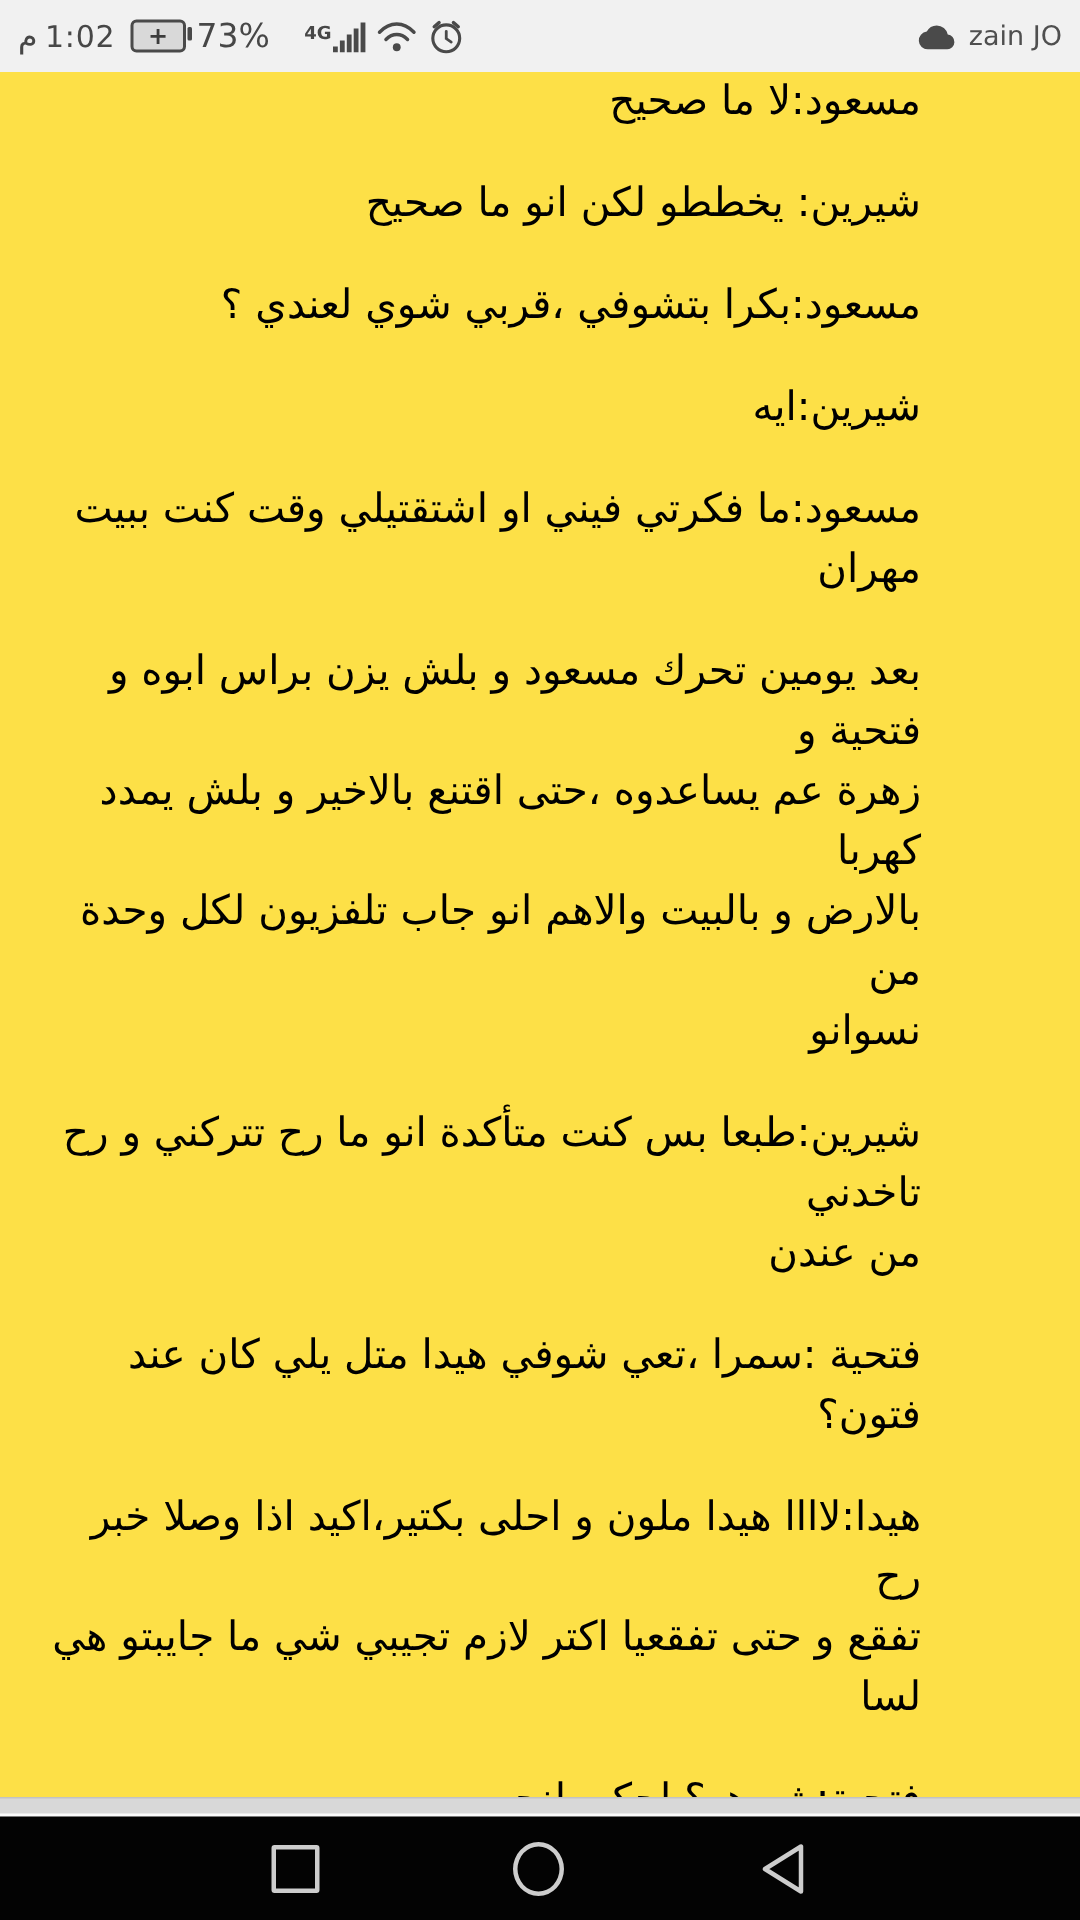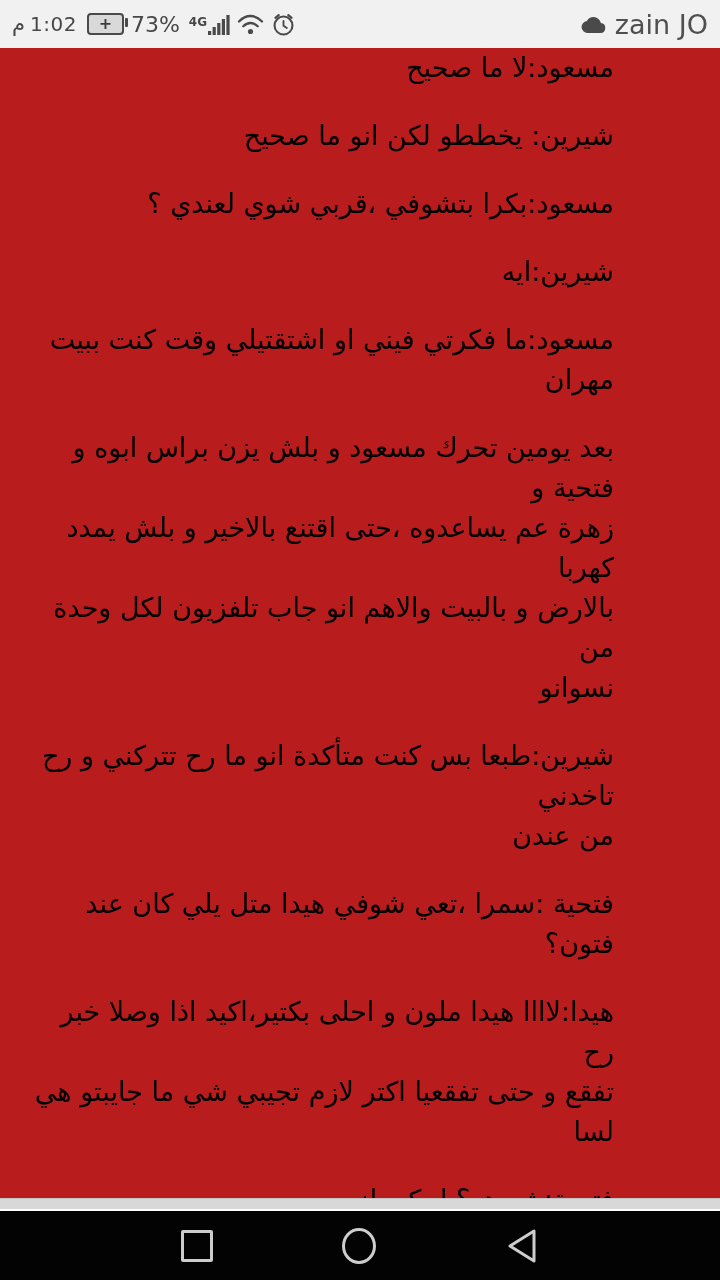--- a/index.html
+++ b/index.html
@@ -24,27 +24,27 @@
     width:33px;height:18px;border:2px solid #4a4a4a;border-radius:4px;
     background:#d9d9d9;position:relative;margin-left:3px;
     display:flex;align-items:center;justify-content:center;
   }
   .battery::after{
     content:"";position:absolute;right:-6px;top:3px;width:3px;height:9px;
     background:#4a4a4a;border-radius:1px;
   }
   .battery .plus{font-size:16px;font-weight:700;color:#3c3c3c;line-height:1;}
   .pct{font-size:22px;}
-  .net{display:inline-flex;align-items:flex-end;margin-left:2px;}
+  .net{display:inline-flex;align-items:flex-end;margin-left:16px;}
   .fourg{font-size:12px;font-weight:700;align-self:flex-start;margin:1px 1px 0 0;}
-  .carrier{font-size:27px;color:#4f4f4f;}
+  .carrier{font-size:18px;color:#4f4f4f;}
   .sb-right svg{margin-right:2px;}
   
   .content{
-    flex:1 1 auto;background:#b91c1c;
+    flex:1 1 auto;background:#fde047;
     direction:rtl;text-align:right;
     padding:0 106px 0 22px;box-sizing:border-box;
     overflow:hidden;
   }
   .content p{
     margin:0 0 28px 0;
     font-size:27px;line-height:40px;color:#000000;
     white-space:pre-line;
     font-family:"DejaVu Sans",sans-serif;
   }

